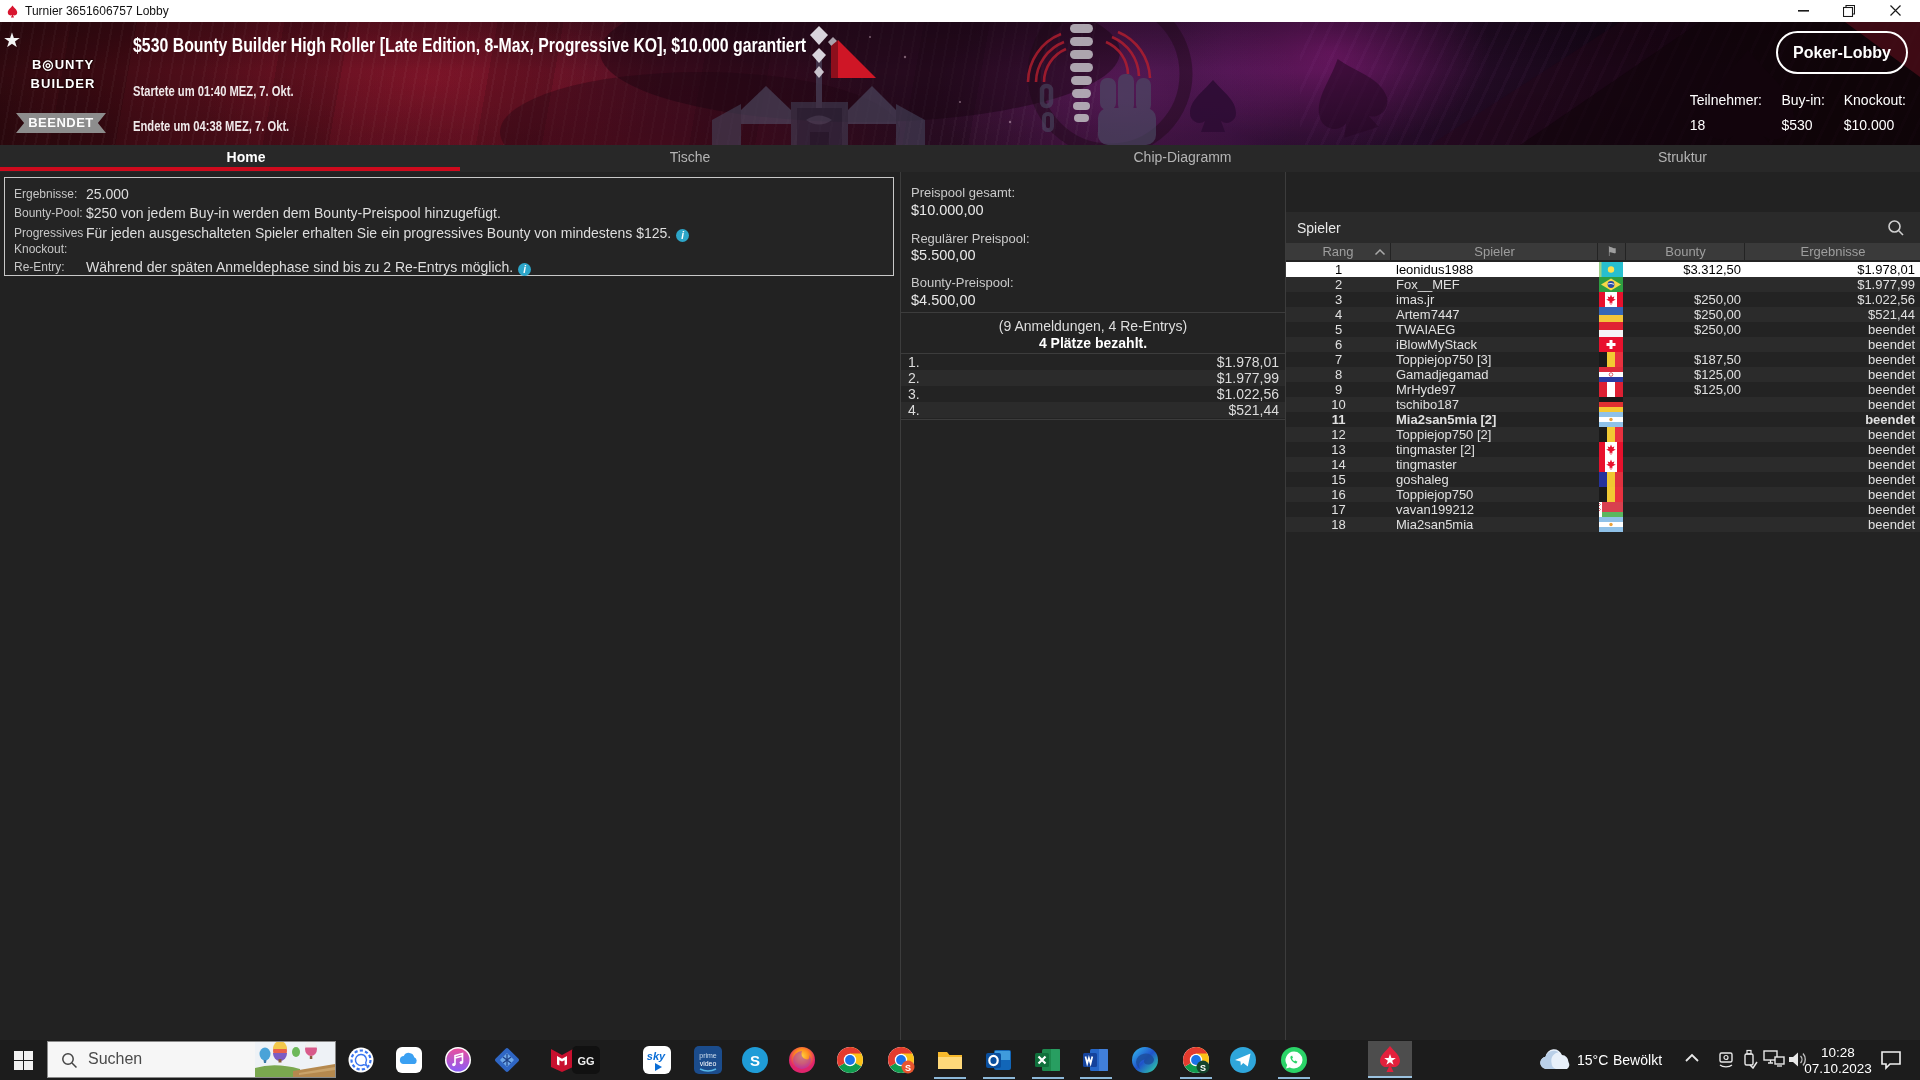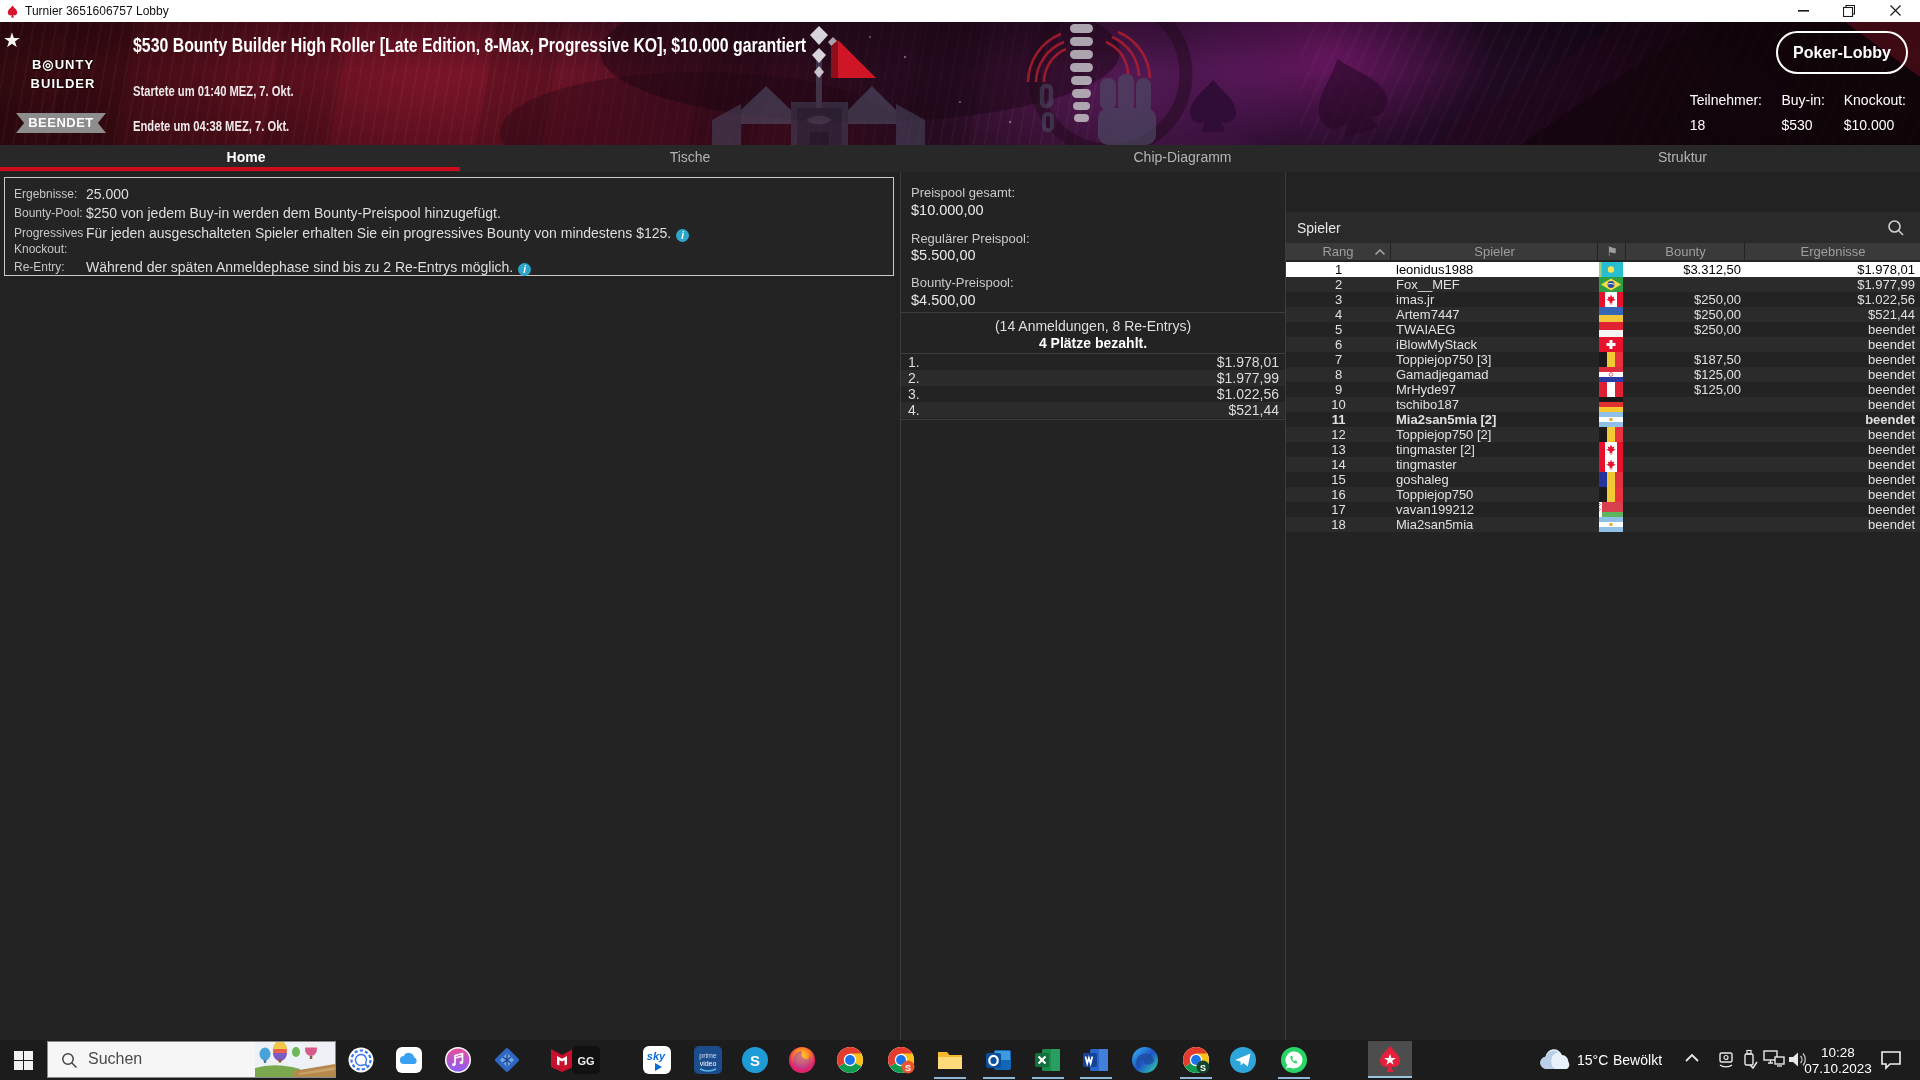--- a/index.html
+++ b/index.html
@@ -230,21 +230,21 @@
   </div>
 
   <div id="midpanel">
     <div class="mlabel" style="top:13px;">Preispool gesamt:</div>
     <div class="mval" style="top:30px;">$10.000,00</div>
     <div class="mlabel" style="top:59px;">Regulärer Preispool:</div>
     <div class="mval" style="top:75px;">$5.500,00</div>
     <div class="mlabel" style="top:103px;">Bounty-Preispool:</div>
     <div class="mval" style="top:120px;">$4.500,00</div>
     <div class="mdiv" style="top:140px;"></div>
-    <div style="position:absolute;top:146px;left:0;width:100%;text-align:center;font-size:14px;color:#dedede;">(14 Anmeldungen, 8 Re-Entrys)</div>
+    <div style="position:absolute;top:146px;left:0;width:100%;text-align:center;font-size:14px;color:#dedede;">(9 Anmeldungen, 4 Re-Entrys)</div>
     <div style="position:absolute;top:163px;left:0;width:100%;text-align:center;font-size:14px;color:#fff;font-weight:bold;">4 Plätze bezahlt.</div>
     <div class="mdiv" style="top:181px;"></div>
     <div class="prow" style="top:182px;">
           <span class="pn">1.</span>
           <span class="pv">$1.978,01</span>
         </div>
     <div class="prow alt" style="top:198px;">
           <span class="pn">2.</span>
           <span class="pv">$1.977,99</span>
         </div>

